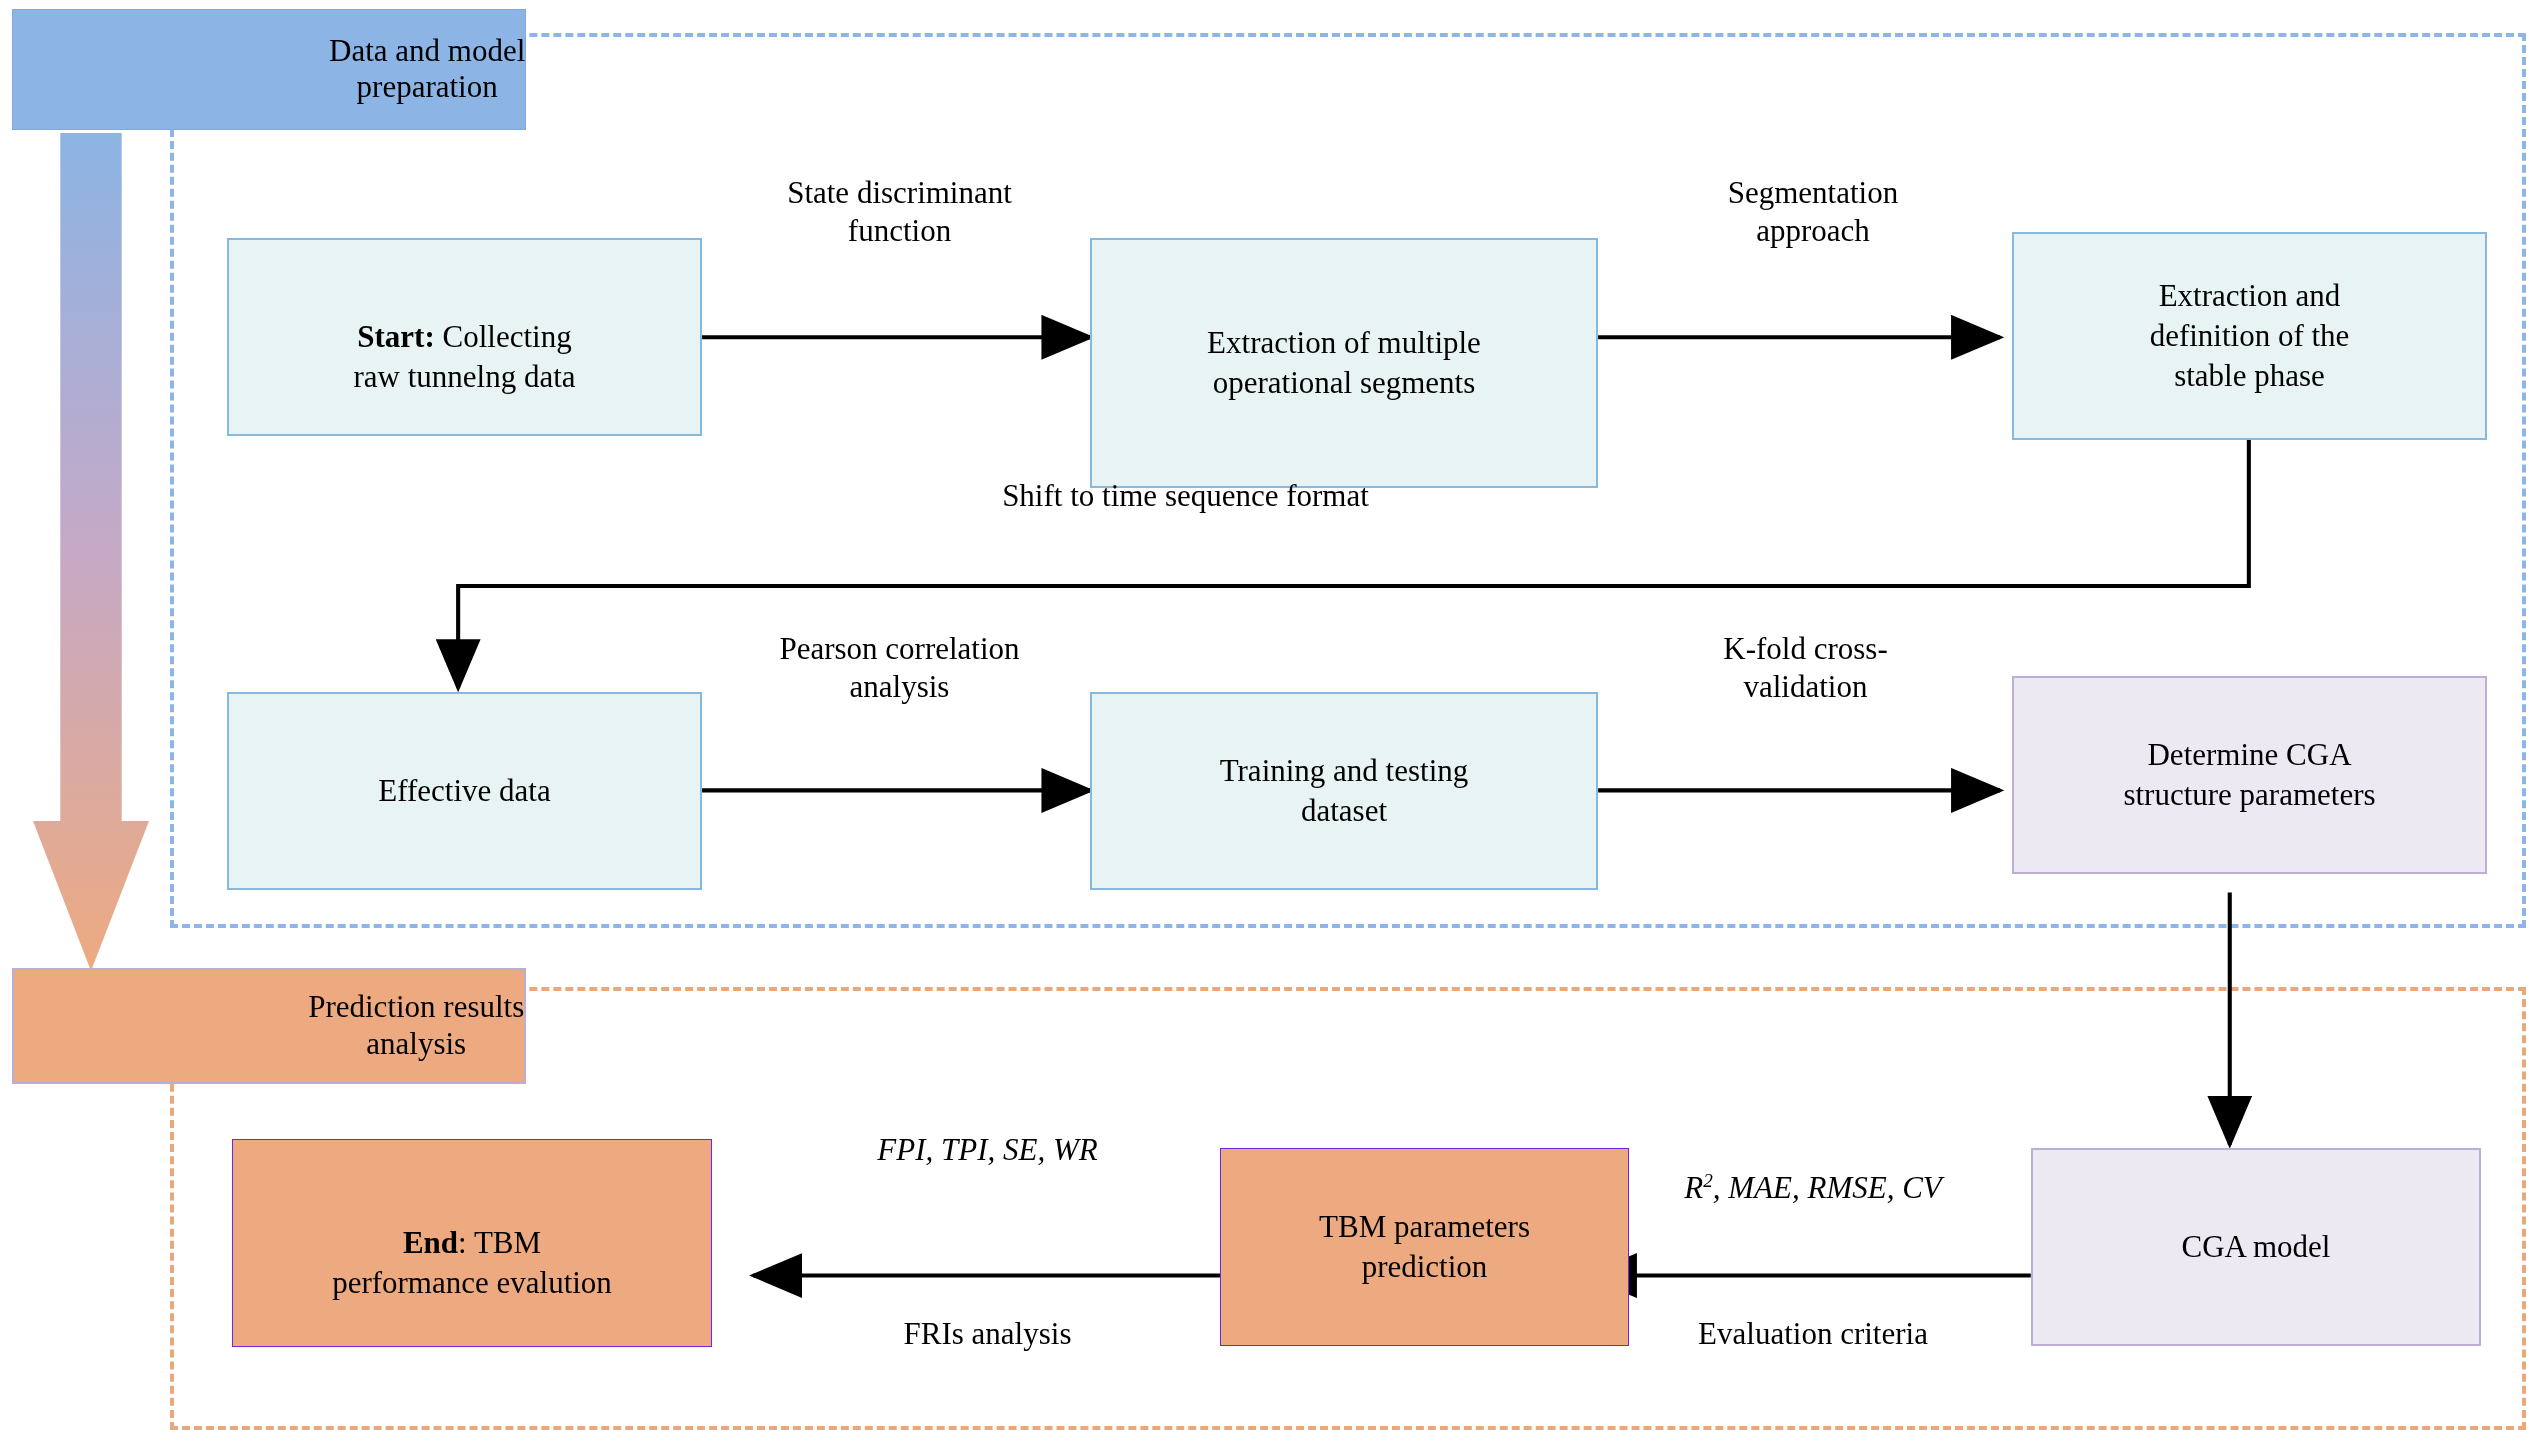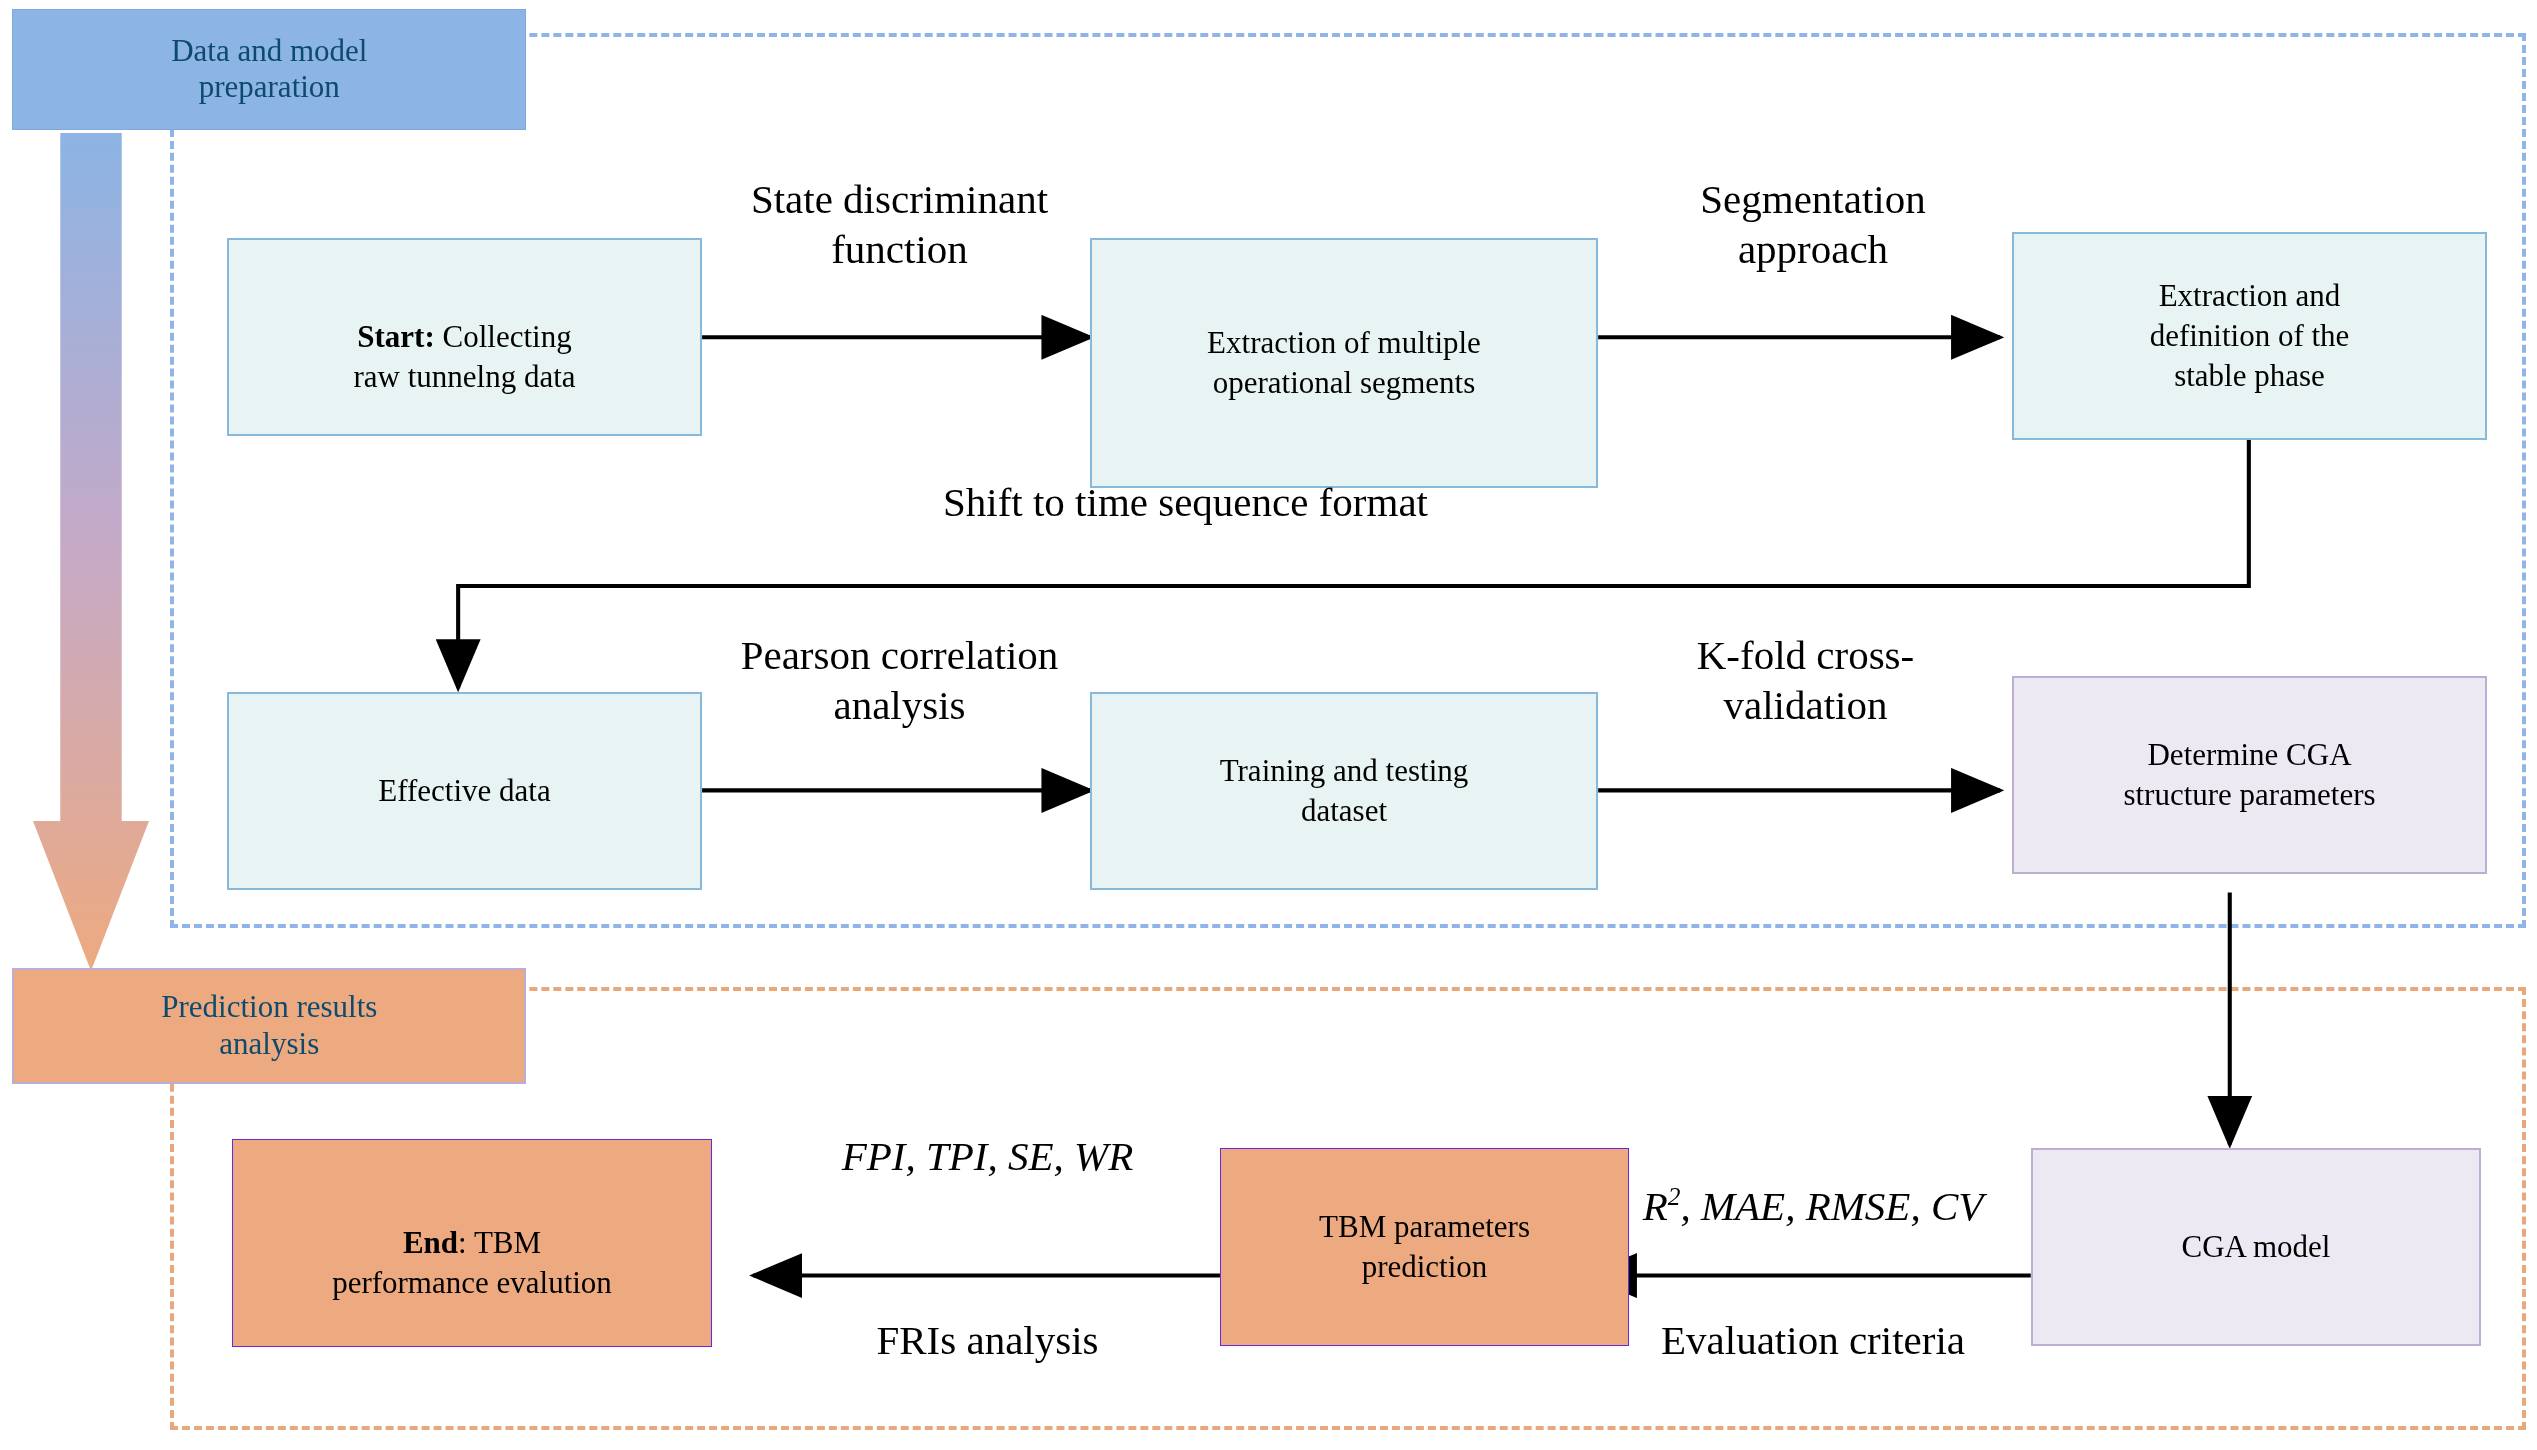--- a/index.html
+++ b/index.html
@@ -24,25 +24,25 @@
     border-width: 4.8px;
     background: transparent;
   }
   .group-blue  { border-color: #8EB4E8; }
   .group-orange{ border-color: #E8A87C; }
 
   
   .phase-banner {
     display: flex;
     align-items: center;
-    justify-content: center;
+    justify-content: flex-end;
     text-align: center;
     line-height: 1.18;
     font-size: 31px;
-    color: #0c4a6e;
+    color: #000000;
   }
   .phase-blue {
     background: #8CB4E4;
     border: 1.4px solid #7FA9DD;
   }
   .phase-orange {
     background: #EDAA80;
     border: 2px solid #B9AED4;
   }
 
@@ -68,21 +68,21 @@
   .node-orange {
     background: #EDAA80;
     border: 1px solid #6d28d9;
   }
   .node b { font-weight: bold; }
 
   
   .edge-label {
     text-align: center;
     line-height: 1.22;
-    font-size: 41px;
+    font-size: 31px;
     color: #000000;
     white-space: pre-line;
   }
   .edge-label.italic { font-style: italic; }
 
   
   #wires {
     position: absolute;
     left: 0; top: 0;
     width: 2538px; height: 1450px;

